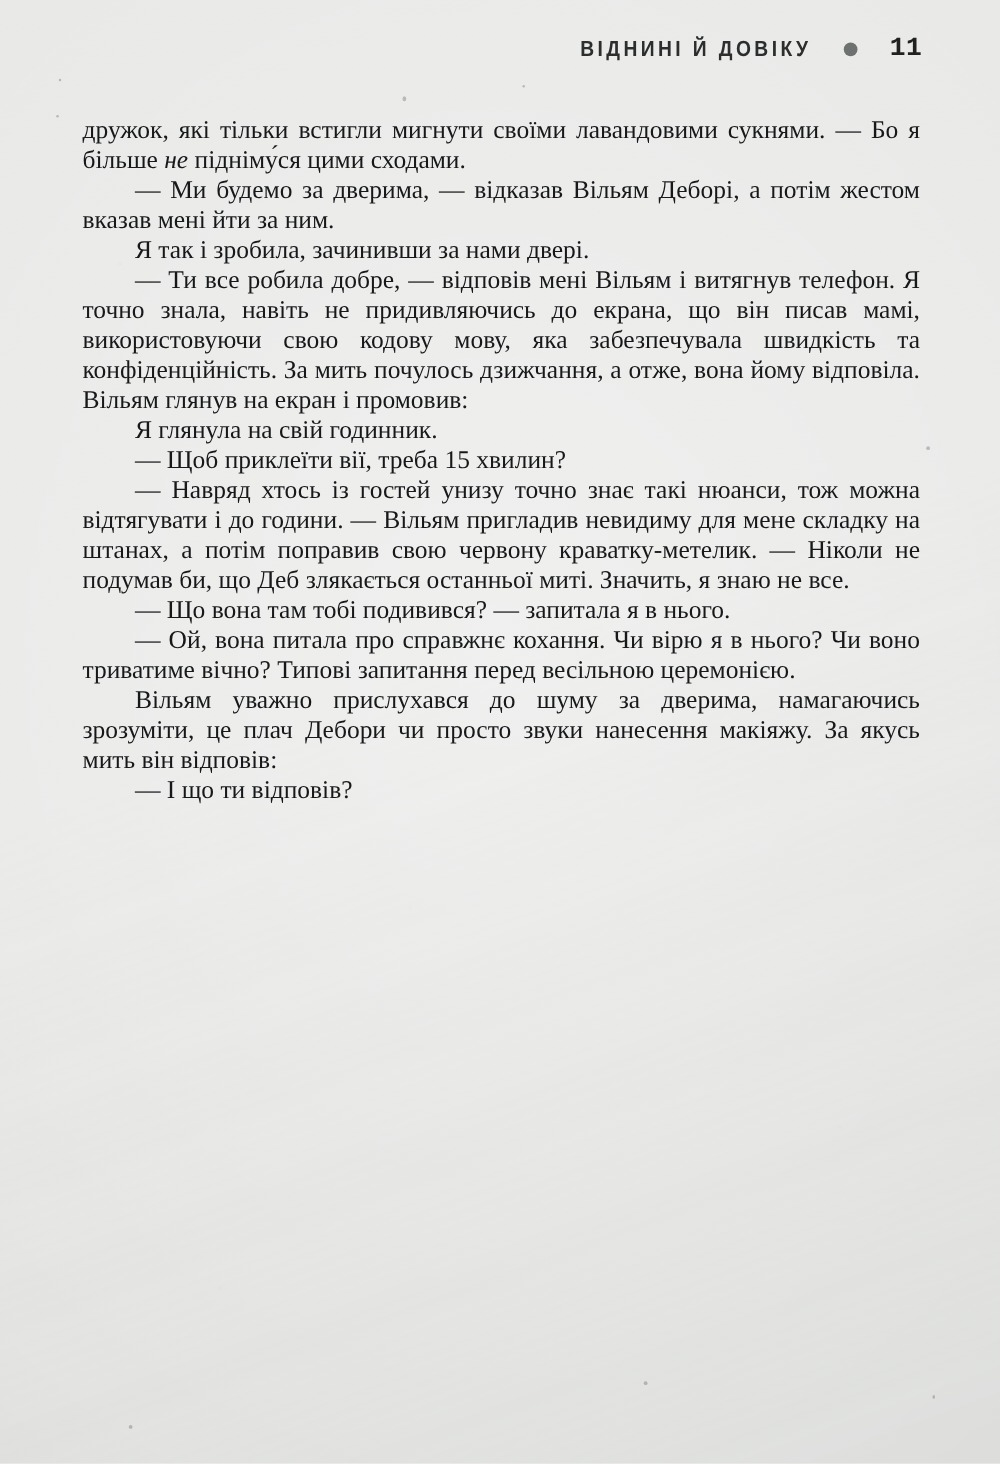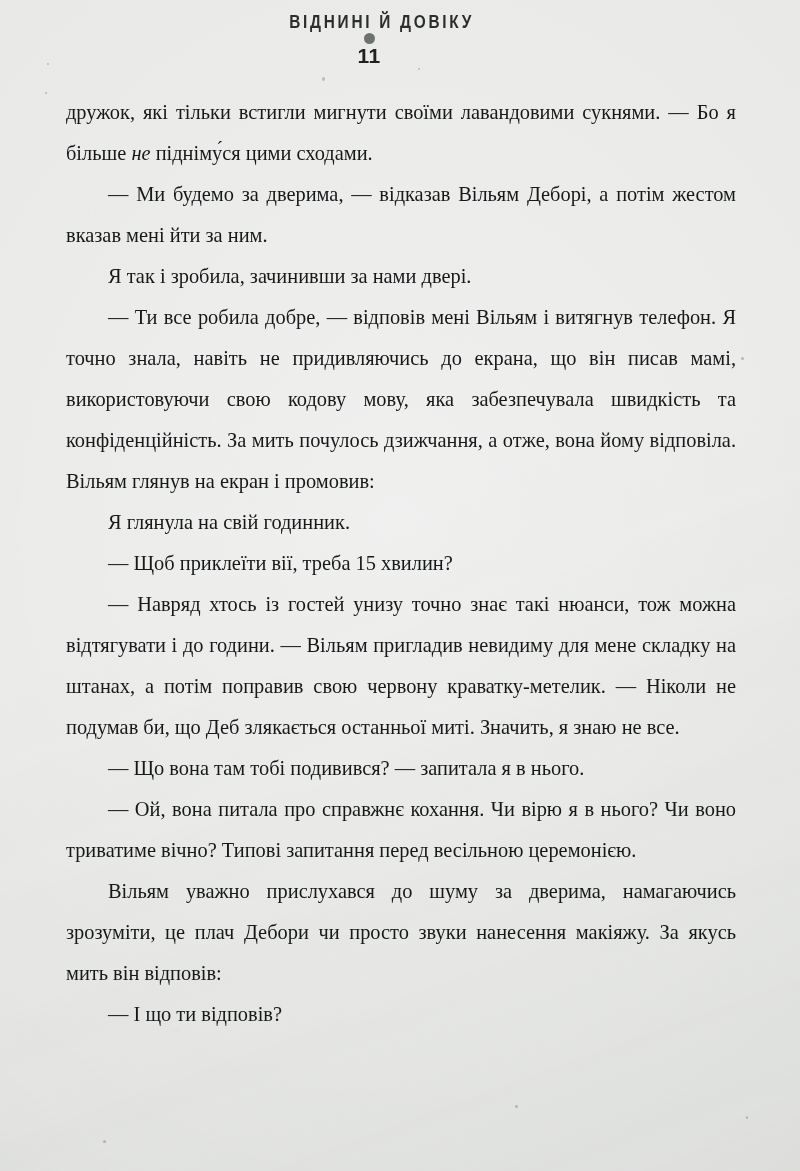--- a/index.html
+++ b/index.html
@@ -34,28 +34,27 @@
   .vignette {
     position: absolute;
     inset: 0;
     pointer-events: none;
     background: radial-gradient(ellipse 120% 95% at 50% 45%, rgba(255,255,255,0.30) 0%, rgba(0,0,0,0.0) 62%, rgba(0,0,0,0.045) 100%);
   }
 
   
   .running-head {
     position: absolute;
-    top: 12px;
+    top: 28px;
     left: 0;
     right: 62px;
     display: flex;
     justify-content: flex-end;
     align-items: center;
     gap: 0;
-    flex-direction: column;
   }
   .rh-title {
     font-family: "Liberation Sans", sans-serif;
     font-size: 17.5px;
     font-weight: 700;
     letter-spacing: 3.1px;
     color: #2c2e2e;
     transform: scaleX(0.88);
     transform-origin: right center;
     white-space: nowrap;
@@ -63,35 +62,35 @@
   .rh-bullet {
     width: 11px;
     height: 11px;
     border-radius: 50%;
     background: #6d7270;
     margin-left: 26px;
     margin-right: 26px;
     flex: 0 0 auto;
   }
   .rh-page {
-    font-family: Liberation Sans, sans-serif;
+    font-family: Liberation Mono, monospace;
     font-size: 21px;
     font-weight: 700;
     color: #202222;
     letter-spacing: 0.5px;
   }
 
   
   .text-block {
     position: absolute;
     left: 66px;
     top: 92px;
     width: 670px;
     font-size: 20.4px;
-    line-height: 41px;
+    line-height: 24px;
     text-align: justify;
     text-justify: inter-word;
     hyphens: manual;
     color: #17181a;
   }
   .para {
     margin: 0;
     text-indent: 42px;
     text-align: justify;
   }

